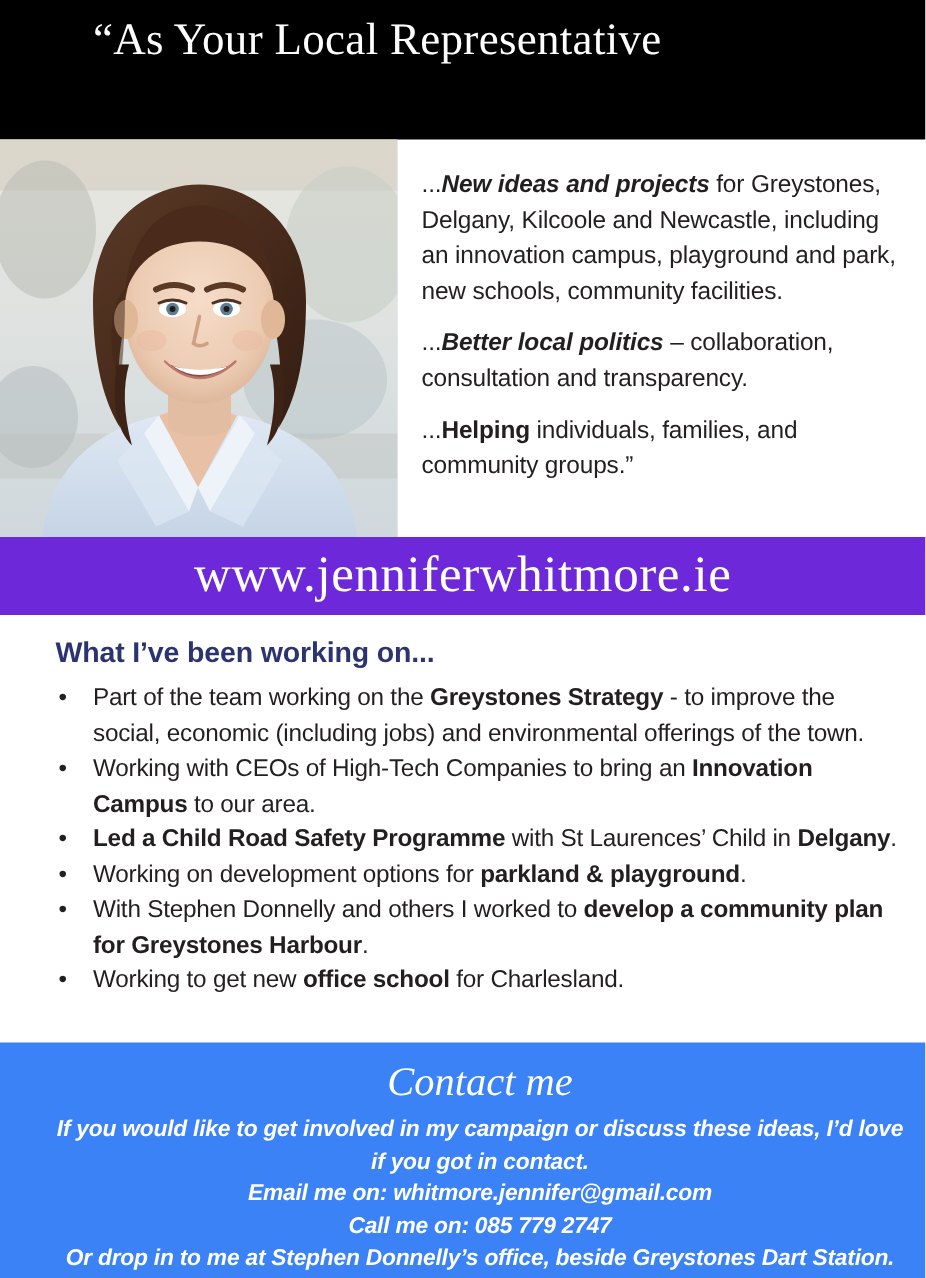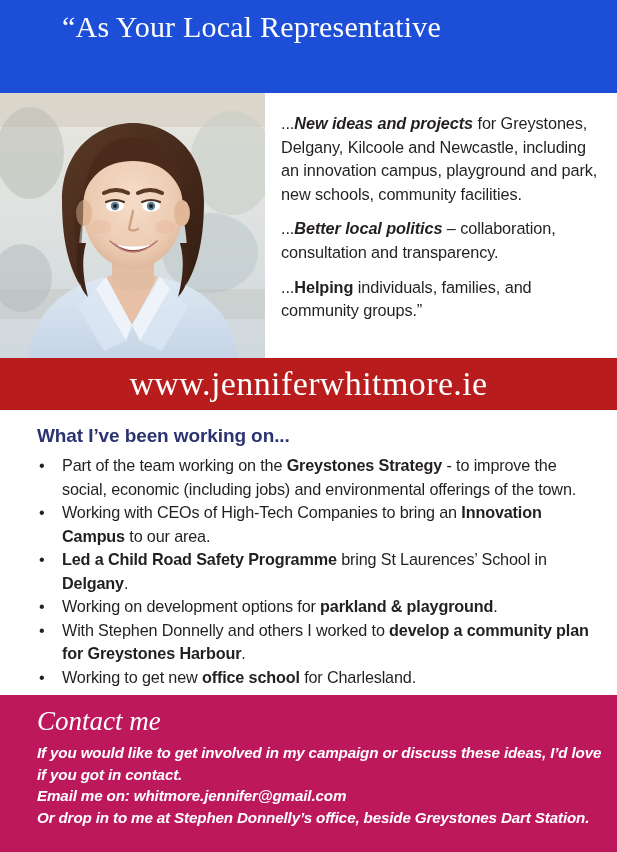--- a/index.html
+++ b/index.html
@@ -19,21 +19,21 @@
     height: 852px;
     background: #ffffff;
   }
 
   
   .header {
     position: absolute;
     left: 0; top: 0;
     width: 617px;
     height: 93px;
-    background: #1d4ed8;
+    background: #000000;
     box-sizing: border-box;
     padding: 7px 20px 0 62px;
   }
   .header-line {
     font-family: "Liberation Serif", serif;
     color: #ffffff;
     font-size: 30px;
     line-height: 39px;
     letter-spacing: 0.2px;
     white-space: nowrap;
@@ -67,21 +67,21 @@
   .quote-p:last-child { margin-bottom: 0; }
   .bi { font-weight: bold; font-style: italic; }
   .b  { font-weight: bold; }
 
   
   .web-banner {
     position: absolute;
     left: 0; top: 358px;
     width: 617px;
     height: 52px;
-    background: #b91c1c;
+    background: #6d28d9;
     display: flex;
     align-items: center;
     justify-content: center;
   }
   .web-banner-text {
     font-family: "Liberation Serif", serif;
     color: #ffffff;
     font-size: 34px;
     letter-spacing: 0.4px;
     line-height: 1;
@@ -125,23 +125,24 @@
     font-size: 16.2px;
     line-height: 23.5px;
   }
 
   
   .contact {
     position: absolute;
     left: 0; top: 695px;
     width: 617px;
     height: 157px;
-    background: #be185d;
+    background: #3b82f6;
     box-sizing: border-box;
     padding: 10px 14px 0 37px;
+    text-align: center;
   }
   .contact-title {
     font-family: "Liberation Serif", serif;
     font-style: italic;
     color: #ffffff;
     font-size: 27px;
     line-height: 33px;
     margin: 0 0 4px 0;
   }
   .contact-line {
@@ -247,27 +248,28 @@
 
   <div class="web-banner">
     <span class="web-banner-text">www.jenniferwhitmore.ie</span>
   </div>
 
   <div class="work">
     <h2 class="work-title">What I’ve been working on...</h2>
     <ul class="work-list" id="work-list">
         <li class="work-item"><span class="dot">•</span><span>Part of the team working on the </span><span class="b">Greystones Strategy</span><span> - to improve the social, economic (including jobs) and environmental offerings of the town.</span></li>
         <li class="work-item"><span class="dot">•</span><span>Working with CEOs of High-Tech Companies to bring an </span><span class="b">Innovation Campus</span><span> to our area.</span></li>
-        <li class="work-item"><span class="dot">•</span><span class="b">Led a Child Road Safety Programme</span><span> bring St Laurences’ School in </span><span class="b">Delgany</span><span>.</span></li>
+        <li class="work-item"><span class="dot">•</span><span class="b">Led a Child Road Safety Programme</span><span> with St Laurences’ Child in </span><span class="b">Delgany</span><span>.</span></li>
         <li class="work-item"><span class="dot">•</span><span>Working on development options for </span><span class="b">parkland &amp; playground</span><span>.</span></li>
         <li class="work-item"><span class="dot">•</span><span>With Stephen Donnelly and others I worked to </span><span class="b">develop a community plan for Greystones Harbour</span><span>.</span></li>
         <li class="work-item"><span class="dot">•</span><span>Working to get new </span><span class="b">office school</span><span> for Charlesland.</span></li>
       </ul>
   </div>
 
   <div class="contact">
     <div class="contact-title">Contact me</div>
     <div class="contact-line">If you would like to get involved in my campaign or discuss these ideas, I’d love if you got in contact.</div>
     <div class="contact-line">Email me on: whitmore.jennifer@gmail.com</div>
+    <div class="contact-line">Call me on: 085 779 2747</div>
     <div class="contact-line">Or drop in to me at Stephen Donnelly’s office, beside Greystones Dart Station.</div>
   </div>
 
 </div>
 
 </body></html>

